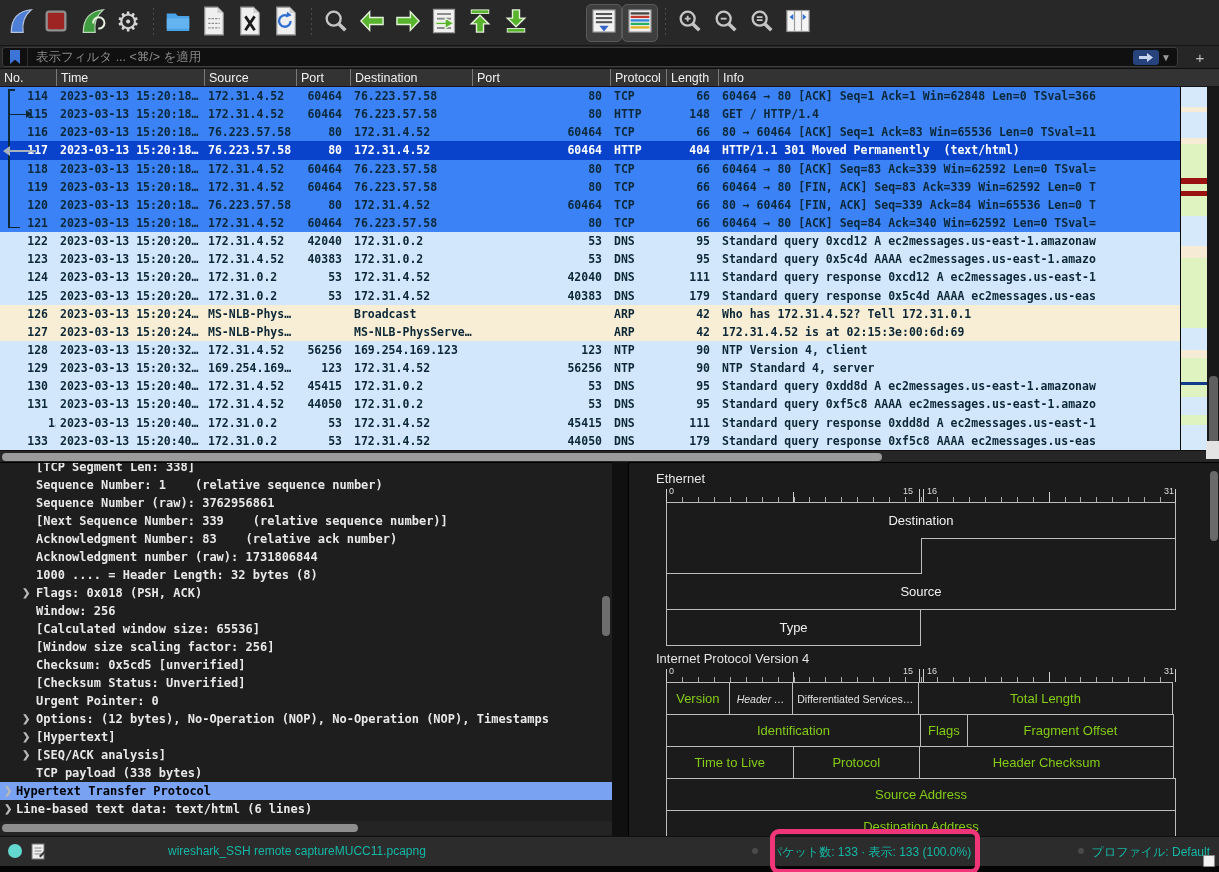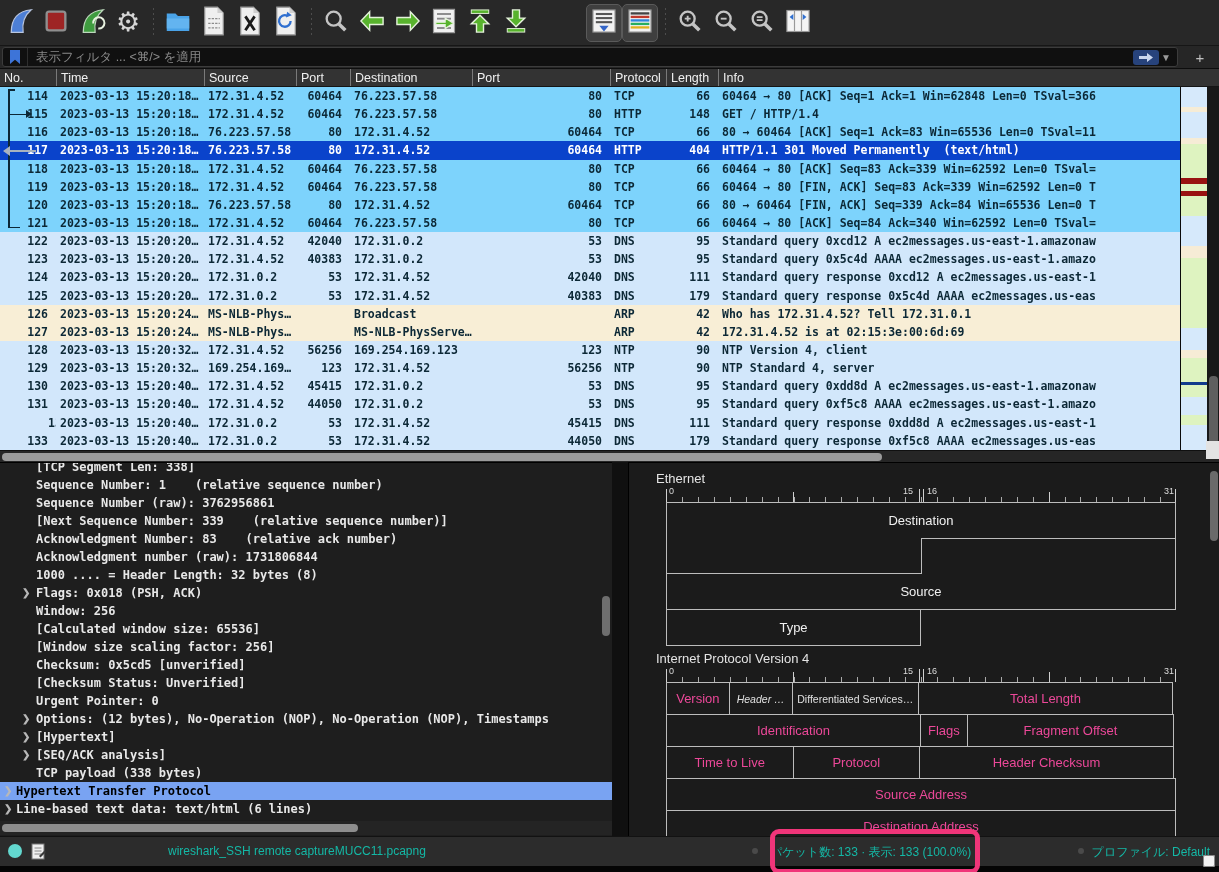--- a/index.html
+++ b/index.html
@@ -28,21 +28,21 @@
   .fplus{position:absolute;left:1190px;top:2px;width:20px;height:18px;color:#c0c0c0;font-size:15px;
          display:flex;align-items:center;justify-content:center;}
   
   .plist-header{left:0;top:69px;width:1219px;height:18px;background:#333333;position:absolute;display:flex;
                 color:#f0f0f0;font-size:12.5px;align-items:center;border-bottom:1px solid #151515;box-sizing:border-box;}
   .hcell{height:100%;display:flex;align-items:center;box-sizing:border-box;padding-left:4px;overflow:hidden;white-space:nowrap;}
   .hcell+.hcell{border-left:1px solid #7a7a7a;}
   .rows{left:0;top:87px;width:1180px;height:363px;position:absolute;overflow:hidden;background:#d2e7fb;}
   .prow{display:flex;height:18.15px;font-family:"DejaVu Sans Mono",monospace;font-size:11.5px;font-weight:bold;
         color:#0c2836;align-items:center;box-sizing:border-box;}
-  .prow.c-green{background:#7dd3fc;}
+  .prow.c-green{background:#3b82f6;}
   .prow.c-blue{background:#d2e7fb;}
   .prow.c-wheat{background:#f8eed6;}
   .prow.sel{background:#0a43cb;color:#ffffff;}
   .pcell{overflow:hidden;white-space:pre;box-sizing:border-box;flex:0 0 auto;}
   .al{text-align:left;padding-left:4px;}
   .ar{text-align:right;padding-right:8px;}
   
   .convo{pointer-events:none;}
   .convo div{position:absolute;}
   
@@ -73,21 +73,21 @@
   .ruler .minor{position:absolute;left:0;bottom:0;width:510px;height:5px;
       background:repeating-linear-gradient(to right,#aaa 0 1px,transparent 1px 15.94px);}
   .ruler .maj{position:absolute;bottom:0;width:1px;background:#cfcfcf;height:13px;}
   .ruler .num{position:absolute;top:-1px;font-size:9px;color:#dddddd;}
   .fieldbox{position:absolute;box-sizing:border-box;display:flex;align-items:center;justify-content:center;
             font-size:13px;color:#f0f0f0;white-space:nowrap;overflow:hidden;}
   .bT{border-top:1px solid #bdbdbd;} .bR{border-right:1px solid #bdbdbd;}
   .bB{border-bottom:1px solid #bdbdbd;} .bL{border-left:1px solid #bdbdbd;}
   .ipv4row{position:absolute;display:flex;}
   .ipcell{box-sizing:border-box;border:1px solid #bdbdbd;height:33px;display:flex;align-items:center;
-          justify-content:center;font-size:13px;color:#ec4899;white-space:nowrap;overflow:hidden;}
+          justify-content:center;font-size:13px;color:#84cc16;white-space:nowrap;overflow:hidden;}
   .ipcell.small{font-size:10.5px;color:#e0e0e0;}
   
   .statusbar{left:0;top:836px;width:1219px;height:30px;background:#2c2c2c;border-top:1px solid #121212;
              position:absolute;box-sizing:border-box;color:#14b8a6;font-size:12px;}
   .expert-dot{position:absolute;left:8px;top:7px;width:14px;height:14px;border-radius:50%;background:#63d8cf;}
   .sb-file{position:absolute;left:168px;top:7px;white-space:nowrap;}
   .sb-dot{position:absolute;width:6px;height:6px;border-radius:50%;background:#4a4a4a;top:11px;}
   .sb-packets{position:absolute;left:770px;top:7px;width:200px;text-align:center;white-space:nowrap;}
   .sb-profile{position:absolute;right:9px;top:7px;white-space:nowrap;}
   .pinkbox{position:absolute;left:770px;top:829px;width:200px;height:35px;border:5px solid #f03579;

